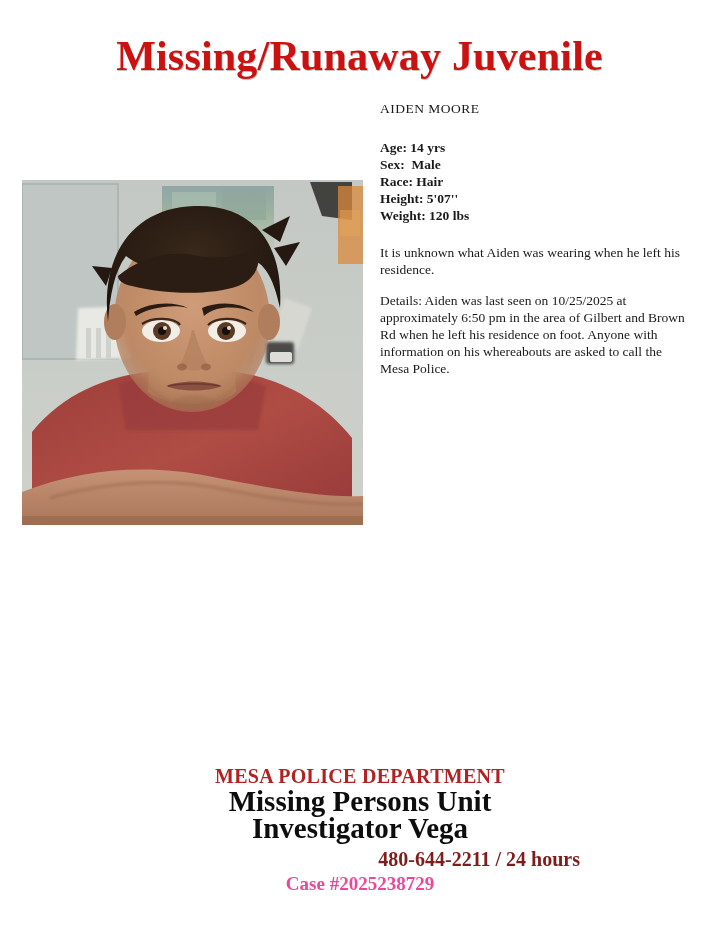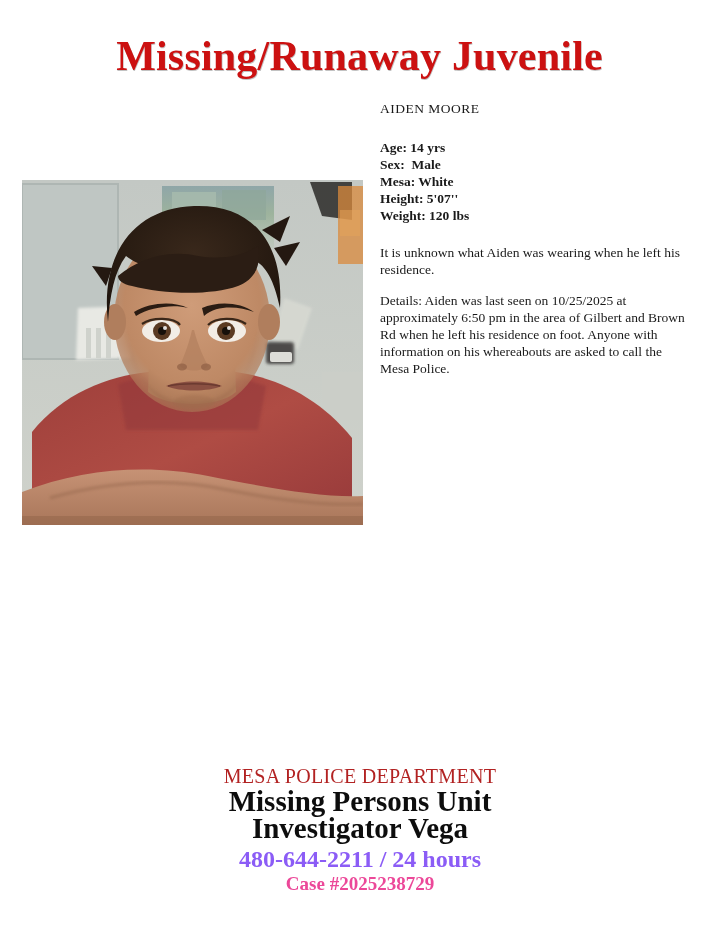--- a/index.html
+++ b/index.html
@@ -94,39 +94,40 @@
   }
   .footer-text {
     position: absolute;
     left: 140px;
     top: 0;
     width: 440px;
     text-align: center;
   }
   .dept-name {
     font-size: 20px;
-    font-weight: normal;
+    font-weight: bold;
     color: #B22222;
     letter-spacing: 0.3px;
     line-height: 24px;
     margin: 0;
   }
   .unit-line {
     font-size: 29px;
     font-weight: bold;
     color: #0d0d0d;
     line-height: 27px;
     margin: 0;
   }
   .phone-line {
-    font-size: 24px;
-    font-weight: bold;
-    color: #8b5cf6;
+    font-size: 20px;
+    font-weight: bold;
+    color: #7f1d1d;
     line-height: 26px;
     margin: 4px 0 0 0;
+    text-align: right;
   }
   .case-line {
     font-size: 19px;
     font-weight: bold;
     color: #ec4899;
     line-height: 24px;
     margin: 0;
   }
 </style>
 </head>
@@ -252,21 +253,21 @@
     </svg>
   </div>
 
   <div class="info-col">
 
     <div class="subject-name">AIDEN MOORE</div>
 
     <div class="attr-list">
       <span class="attr-row">Age: 14 yrs</span>
       <span class="attr-row">Sex:  Male</span>
-      <span class="attr-row">Mesa: White</span>
+      <span class="attr-row">Race: Hair</span>
       <span class="attr-row">Height: 5'07''</span>
       <span class="attr-row">Weight: 120 lbs</span>
     </div>
 
     <p class="para">It is unknown what Aiden was wearing when he left his residence.</p>
 
     <p class="para">Details:  Aiden was last seen on 10/25/2025 at approximately 6:50 pm in the area of Gilbert and Brown Rd when he left his residence on foot. Anyone with information on his whereabouts are asked to call the Mesa Police.</p>
   </div>
 
   <div class="footer">

